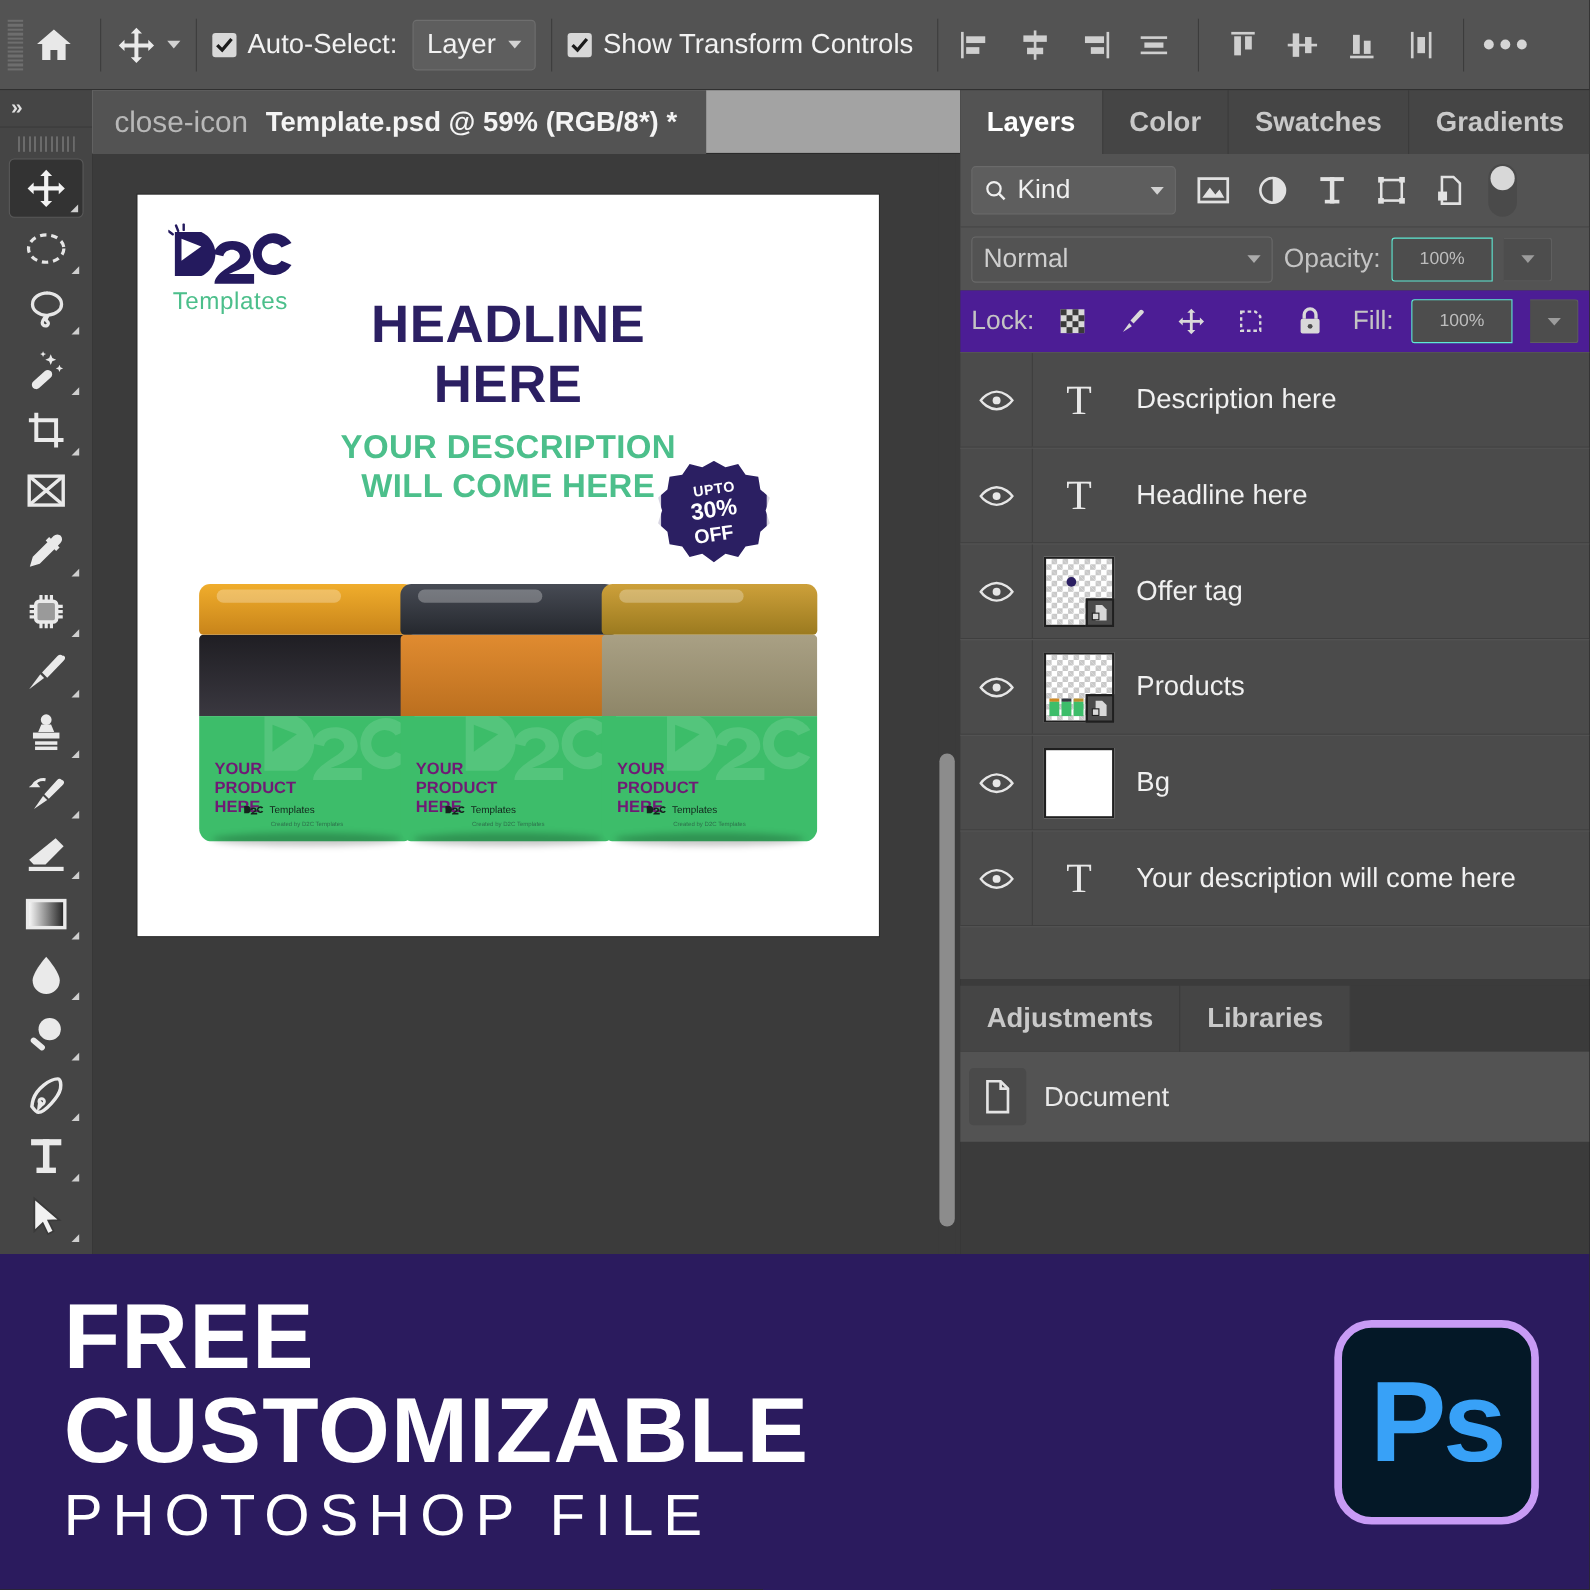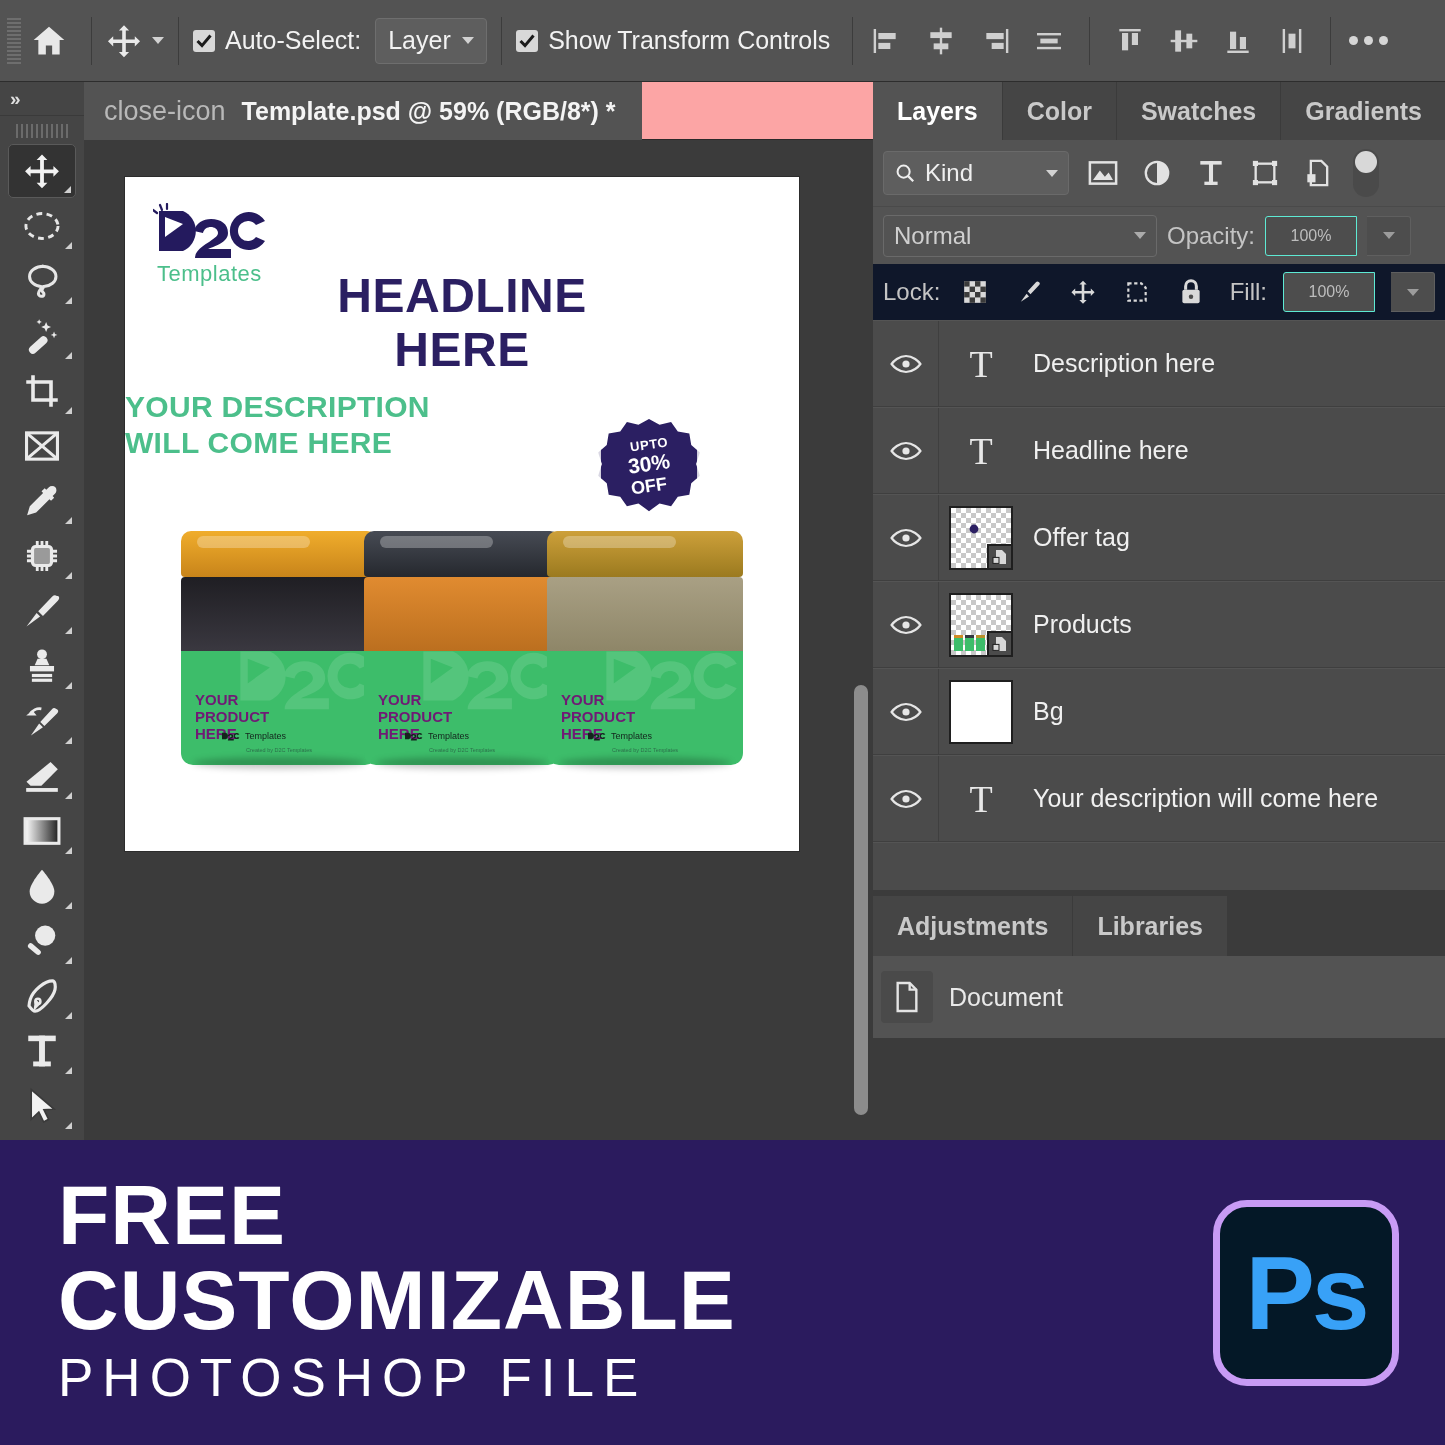--- a/index.html
+++ b/index.html
@@ -60,21 +60,21 @@
     display: flex; align-items: center; justify-content: center;
     border-radius: 5px; margin-bottom: 1px;
   }
   .tool.active { background: #333333; border: 1px solid #5a5a5a; }
   .tool .tri { position:absolute; right:4px; bottom:4px; width:0;height:0;
     border-left:7px solid transparent; border-bottom:7px solid #cfcfcf; }
 
   
   .doc-tabbar {
     position: absolute; left: 84px; top: 82px; width: 789px; height: 58px;
-    background: #fca5a5; border-bottom: 1px solid #2a2a2a;
+    background: #a3a3a3; border-bottom: 1px solid #2a2a2a;
     display: flex; align-items: stretch;
   }
   .doc-tab {
     background: #535353; display: flex; align-items: center; gap: 16px;
     padding: 0 26px 0 20px; height: 58px;
   }
   .doc-tab .x { color: #b8b8b8; font-size: 27px; line-height: 1; }
   .doc-tab .title { color: #f4f4f4; font-size: 25px; font-weight: bold; white-space: nowrap; }
 
   .canvas-area {
@@ -96,21 +96,21 @@
 
   
   .logo { position:absolute; left: 28px; top: 26px; width: 150px; }
   .logo-mark { display:block; }
   .logo-word { color:#4cbf8b; font-size: 22px; letter-spacing: .5px; margin-top: 2px; padding-left: 4px; }
   .headline {
     position:absolute; left: 0; right: 0; top: 92px; text-align:center;
     color:#2b1f62; font-size: 48px; font-weight: bold; line-height: 1.12; letter-spacing: .5px;
   }
   .subhead {
-    position:absolute; left:0; right:0; top: 212px; 
+    position:absolute; left:0; right:0; top: 212px; text-align:center;
     color:#4cbf8b; font-size: 30px; font-weight: bold; line-height: 1.2; letter-spacing: .3px;
   }
   .badge {
     position:absolute; right: 102px; top: 242px; width: 96px; height: 96px;
     background: #2b1f62; color:#fff; text-align:center;
     display:flex; flex-direction:column; align-items:center; justify-content:center;
     clip-path: polygon(50% 0%,61% 6%,73% 3%,80% 13%,92% 15%,94% 27%,103% 35%,99% 47%,
       103% 59%,94% 67%,92% 79%,80% 81%,73% 91%,61% 88%,50% 96%,39% 88%,27% 91%,20% 81%,
       8% 79%,6% 67%,-3% 59%,1% 47%,-3% 35%,6% 27%,8% 15%,20% 13%,27% 3%,39% 6%);
     box-shadow: 0 3px 10px rgba(43,31,98,.45);
@@ -156,21 +156,21 @@
   .blend-row { height: 58px; background:#535353; display:flex; align-items:center; padding: 0 10px; gap: 10px; border-top:1px solid #4a4a4a;}
   .blend-select {
     background:#535353; border:1px solid #6a6a6a; border-radius:4px; height:42px; flex:0 0 274px;
     display:flex; align-items:center; padding:0 10px; color:#cfcfcf; font-size:24px;gap:44px;
   }
   .rowlab { color:#c4c4c4; font-size:24px; white-space:nowrap; }
   .num-field { background:#4d4d4d; border:1px solid #5eead4; border-radius:3px 0 0 3px; height:40px;
     display:flex;align-items:center;justify-content:center;width:92px;color:#bdbdbd;font-size:16px; }
   .num-step { background:#4d4d4d; border:1px solid #5f5f5f; border-left:none; border-radius:0 3px 3px 0;
     height:40px;width:44px;display:flex;align-items:center;justify-content:center; }
-  .lock-row { height: 56px; background:#0f172a; display:flex; align-items:center; padding: 0 10px; gap: 16px; }
+  .lock-row { height: 56px; background:#4c1d95; display:flex; align-items:center; padding: 0 10px; gap: 16px; }
   .lock-ico { width: 38px; height: 38px; display:flex;align-items:center;justify-content:center; }
 
   .layer-list { background:#4b4b4b; }
   .layer-row {
     height: 87px; display:flex; align-items:center;
     border-bottom: 1px solid #3f3f3f; border-top: 1px solid #545454;
   }
   .eye-cell { width: 66px; display:flex; align-items:center; justify-content:center;
               border-right:1px solid #3f3f3f; height:100%; }
   .thumb-cell { width: 84px; display:flex; align-items:center; justify-content:center; }

